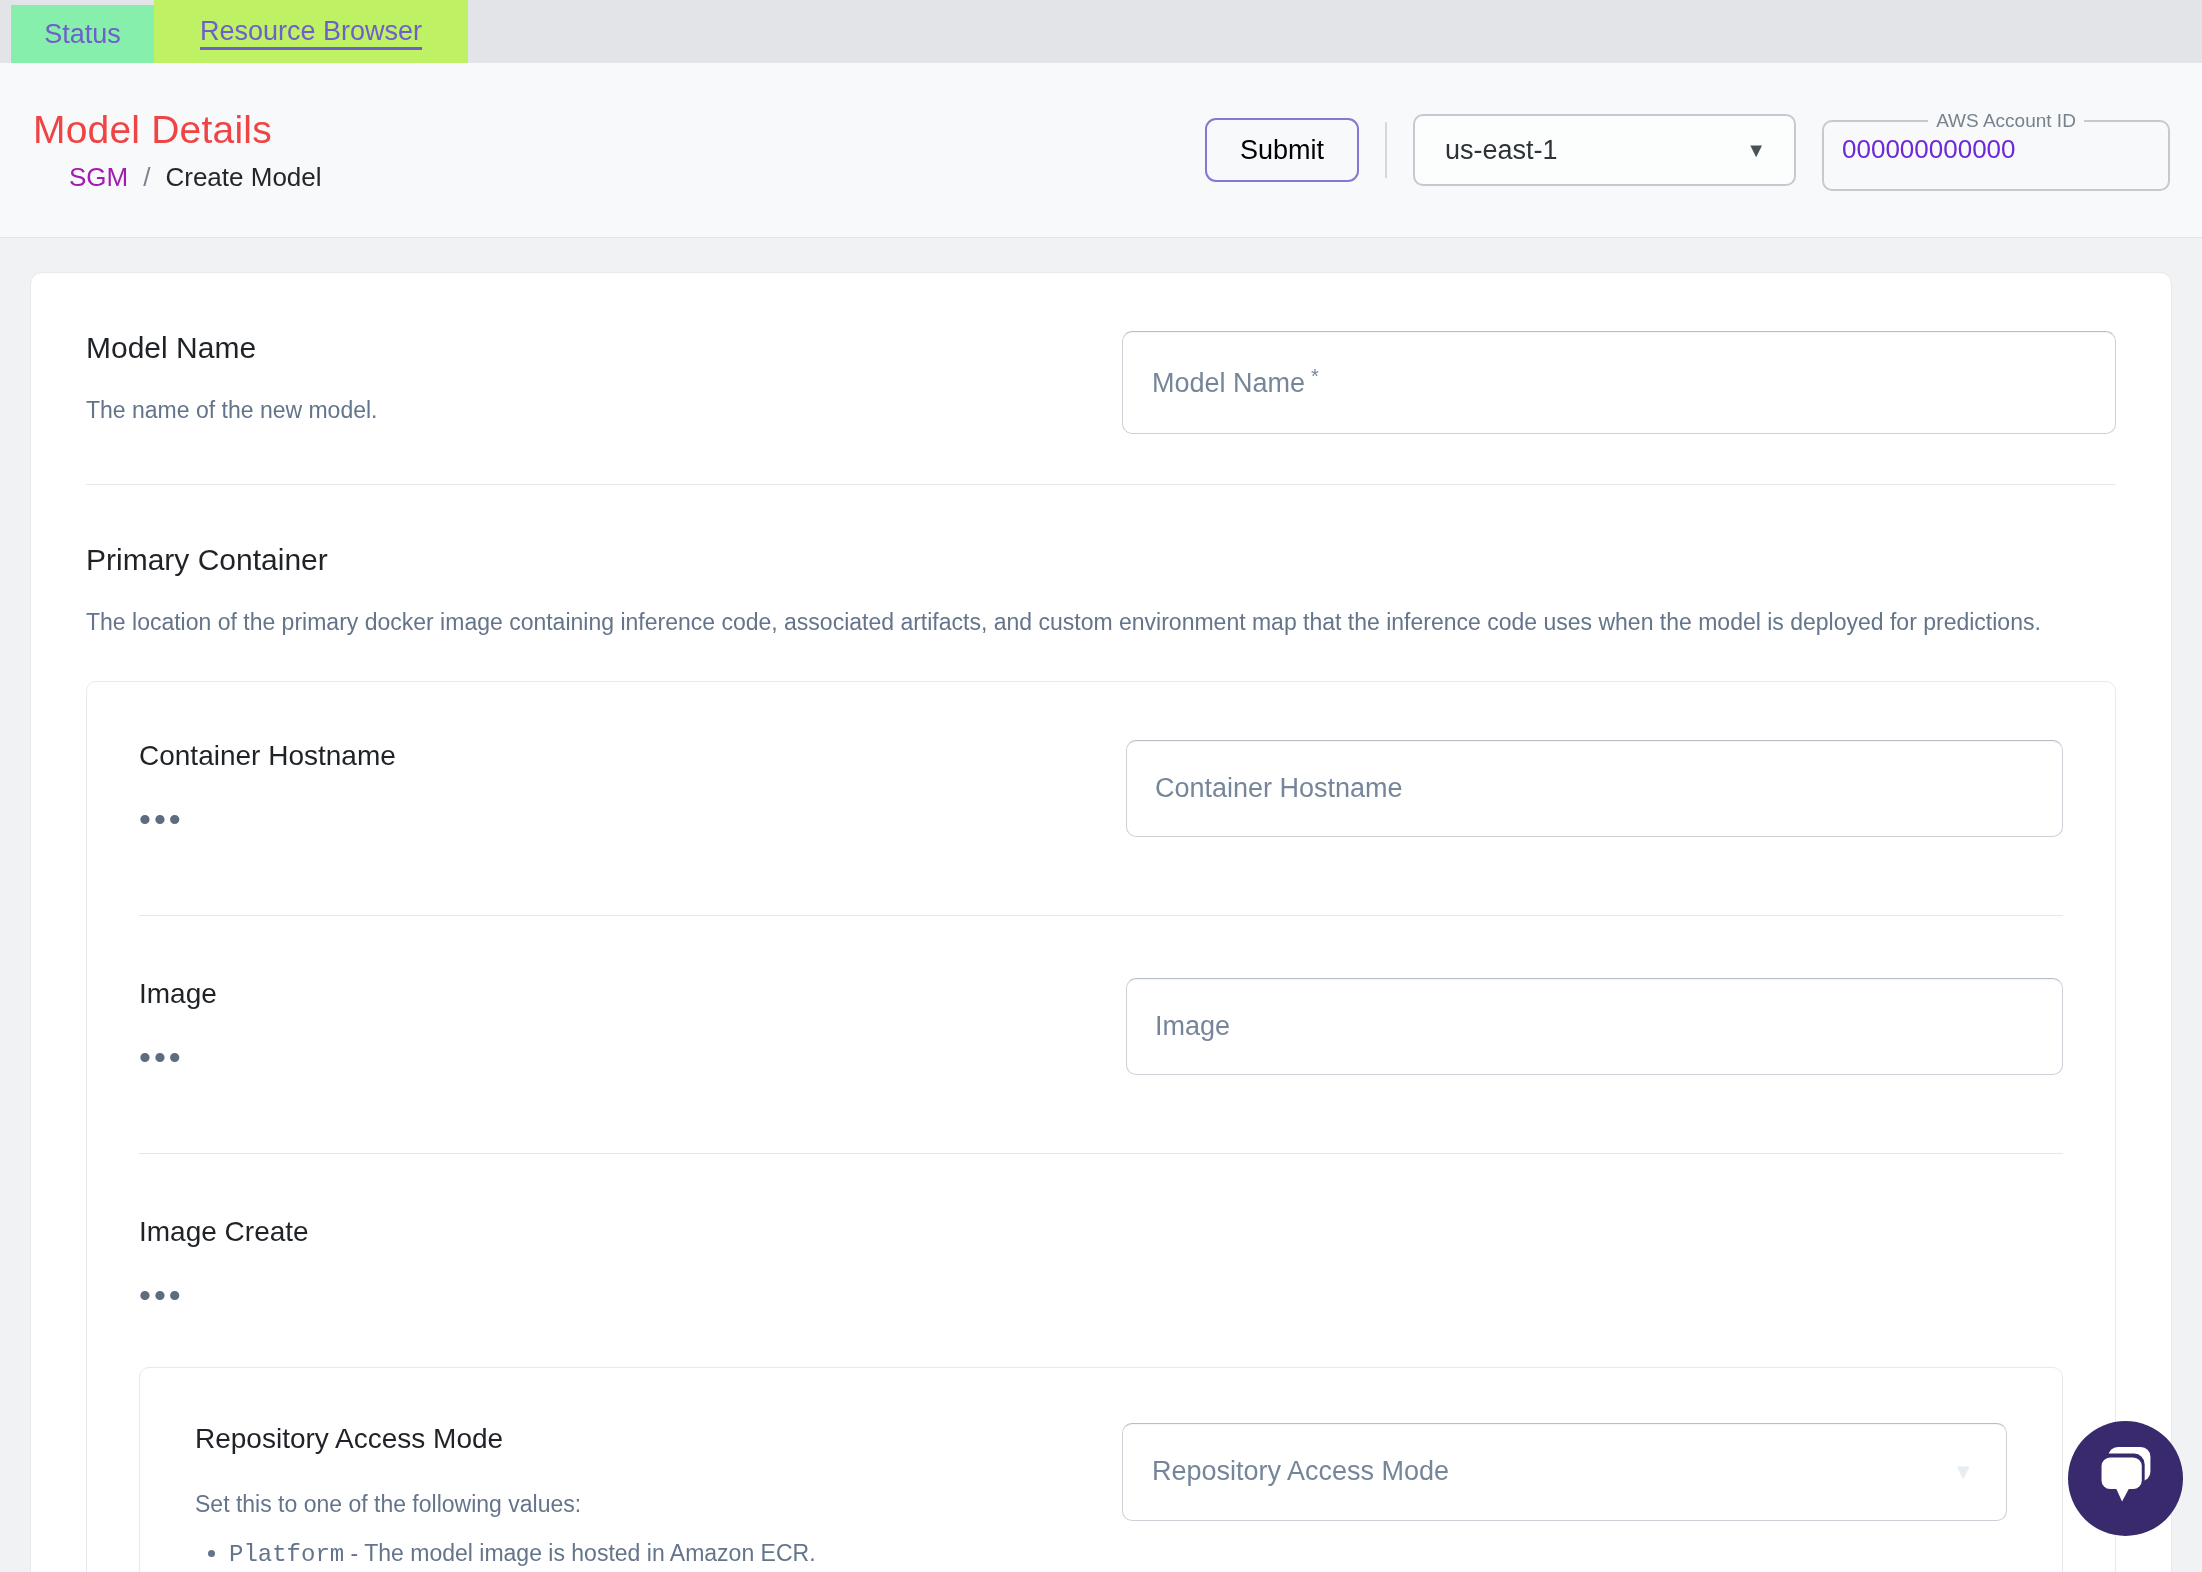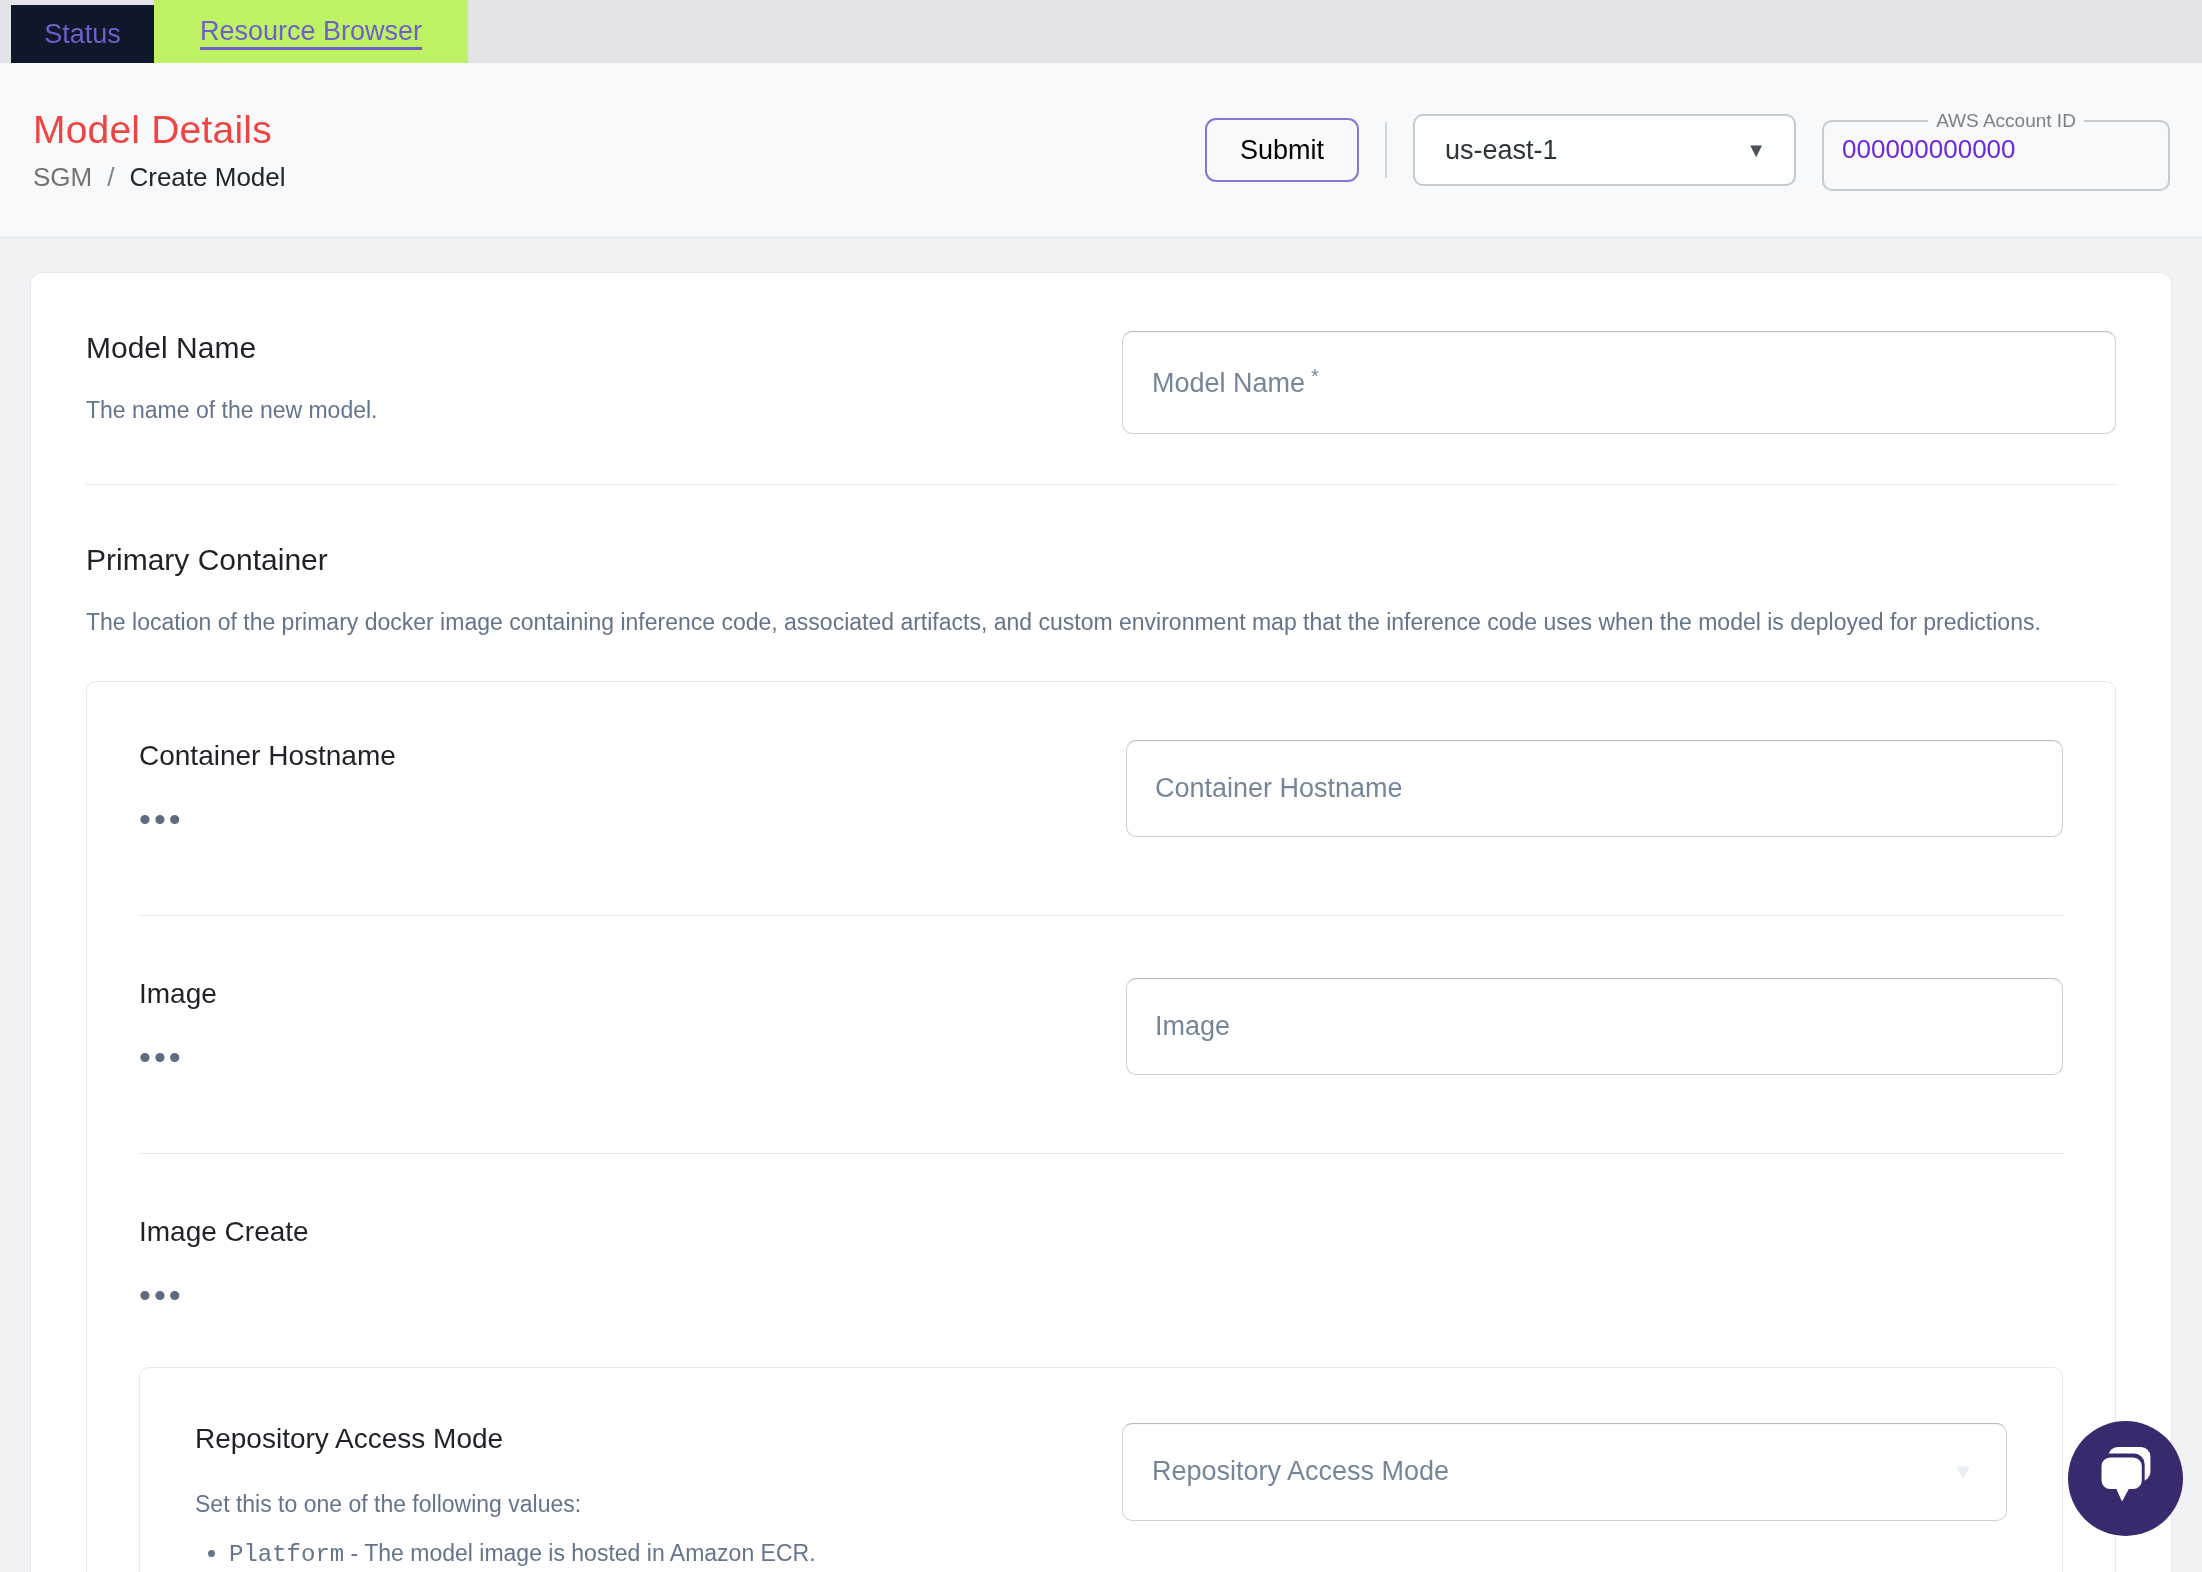--- a/index.html
+++ b/index.html
@@ -15,21 +15,21 @@
     background: #e2e4e7;
     display: flex;
     align-items: stretch;
   }
   .tab {
     display: flex; align-items: center; justify-content: center;
     font-size: 27px;
     color: #6e5fc9;
     cursor: pointer;
   }
-  .tab.status { width: 143px; margin-left: 11px; margin-top: 5px; background: #0f172a; }
+  .tab.status { width: 143px; margin-left: 11px; margin-top: 5px; background: #86efac; }
   .tab.active { width: 314px; margin-left: 0; background: #bef264; }
   .tab.active .tab-label {
     text-decoration: underline;
     text-decoration-thickness: 3px;
     text-underline-offset: 7px;
   }
   
   .header {
     height: 175px;
     background: #f8f9fb;
@@ -39,21 +39,21 @@
     justify-content: space-between;
     padding: 0 32px 0 33px;
   }
   .title-block .page-title {
     font-size: 39px;
     font-weight: 500;
     color: #ef4444;
     letter-spacing: 0.2px;
   }
   .breadcrumb { margin-top: 10px; font-size: 26px; display: flex; gap: 15px; align-items: baseline; }
-  .breadcrumb .root { color: #737373; cursor: pointer; }
+  .breadcrumb .root { color: #a21caf; cursor: pointer; margin-left: 36px; }
   .breadcrumb .sep { color: #7b838c; }
   .breadcrumb .current { color: #23272b; }
   .header-controls { display: flex; align-items: center; gap: 26px; }
   .submit-btn {
     width: 154px; height: 64px;
     border: 2px solid #8succ; border: 2px solid #8578d4;
     border-radius: 11px;
     background: transparent;
     color: #000000;
     font-size: 27px;

